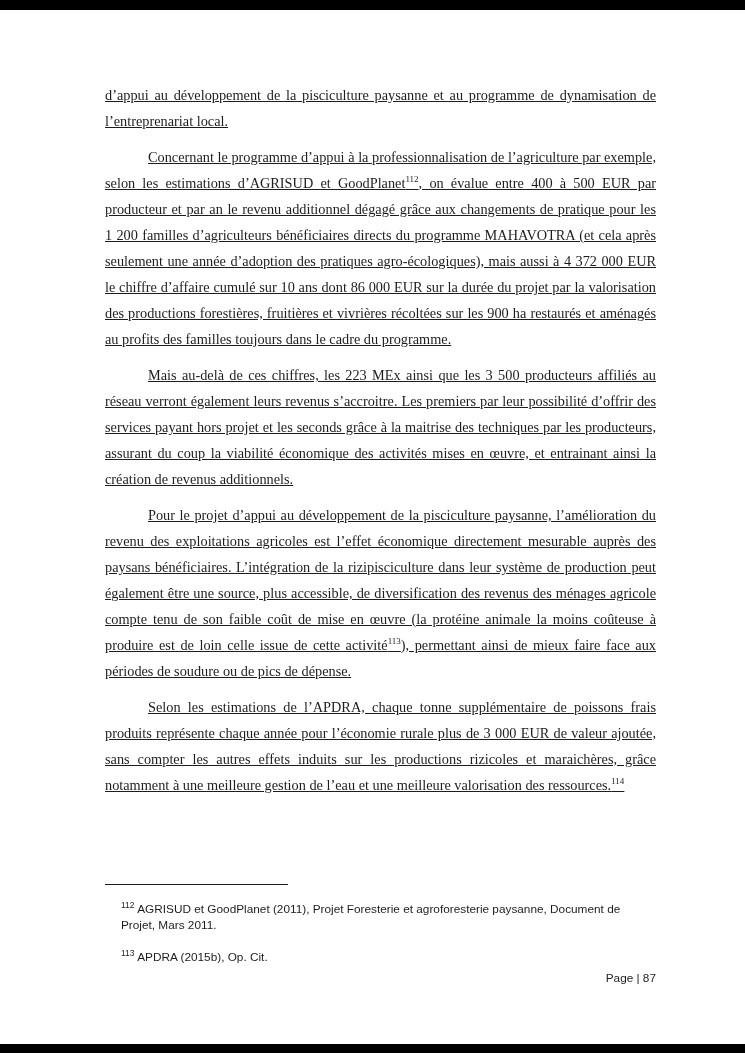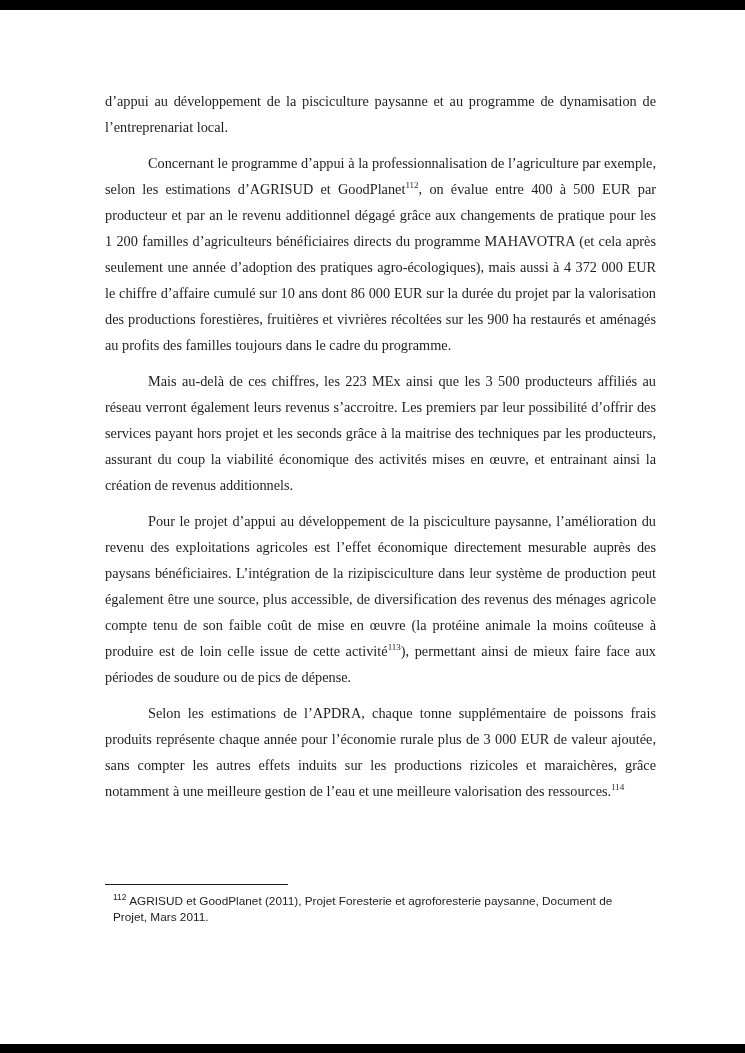--- a/index.html
+++ b/index.html
@@ -8,39 +8,39 @@
     width:745px;height:1053px;
     background:#ffffff;
     overflow:hidden;
     font-family:"Liberation Serif", serif;
     color:#1d1d1d;
   }
   .edge-bar{position:absolute;left:0;width:745px;background:#000000;}
   .edge-bar.top{top:0;height:10px;}
   .edge-bar.bottom{bottom:0;height:9px;}
   .content{
-    position:absolute;left:105px;top:88px;width:551px;
+    position:absolute;left:105px;top:82px;width:551px;text-decoration:underline;
   }
   .para{
     margin:0 0 10px 0;
     font-size:14.3px;
     line-height:26px;
     text-align:justify;
     text-justify:inter-word;
   }
   .para.indent{text-indent:43px;}
   sup.fnref{font-size:9px;line-height:0;vertical-align:super;}
   .footnotes{
     position:absolute;left:105px;top:884px;width:551px;
     font-family:"Liberation Sans", sans-serif;
     font-size:11.8px;line-height:16px;color:#1d1d1d;
     text-align:left;
   }
   .fn-sep{width:183px;border-top:1px solid #1d1d1d;margin:0 0 7px 0;}
-  .footnote{margin:8px;}
+  .footnote{margin:16px;}
   .footnote sup{font-size:8.5px;line-height:0;vertical-align:super;}
   .page-number{
     position:absolute;left:105px;top:971px;width:551px;
     text-align:right;
     font-family:"Liberation Sans", sans-serif;
     font-size:11.8px;color:#1d1d1d;
   }
 </style>
 </head>
 <body>
@@ -59,18 +59,20 @@
 
     <p class="para indent"><span>Pour le projet d’appui au développement de la pisciculture paysanne, l’amélioration du revenu des exploitations agricoles est l’effet économique directement mesurable auprès des paysans bénéficiaires. L’intégration de la rizipisciculture dans leur système de production peut également être une source, plus accessible, de diversification des revenus des ménages agricole compte tenu de son faible coût de mise en œuvre (la protéine animale la moins coûteuse à produire est de loin celle issue de cette activité</span><sup class="fnref">113</sup><span>), permettant ainsi de mieux faire face aux périodes de soudure ou de pics de dépense.</span></p>
 
     <p class="para indent"><span>Selon les estimations de l’APDRA, chaque tonne supplémentaire de poissons frais produits représente chaque année pour l’économie rurale plus de 3&nbsp;000 EUR de valeur ajoutée, sans compter les autres effets induits sur les productions rizicoles et maraichères, grâce notamment à une meilleure gestion de l’eau et une meilleure valorisation des ressources.</span><sup class="fnref">114</sup><span></span></p>
 
   </div>
 
   <div class="footnotes">
     <div class="fn-sep"></div>
     <div class="footnote"><sup>112</sup> <span>AGRISUD et GoodPlanet (2011), Projet Foresterie et agroforesterie paysanne, Document de Projet, Mars 2011.</span></div>
+    <div class="footnote"><sup>113</sup> <span>APDRA (2015b), Op. Cit.</span></div>
   </div>
 
+  <div class="page-number">Page | 87</div>
 
   <div class="edge-bar bottom"></div>
 
 </div>
 
 </body></html>

